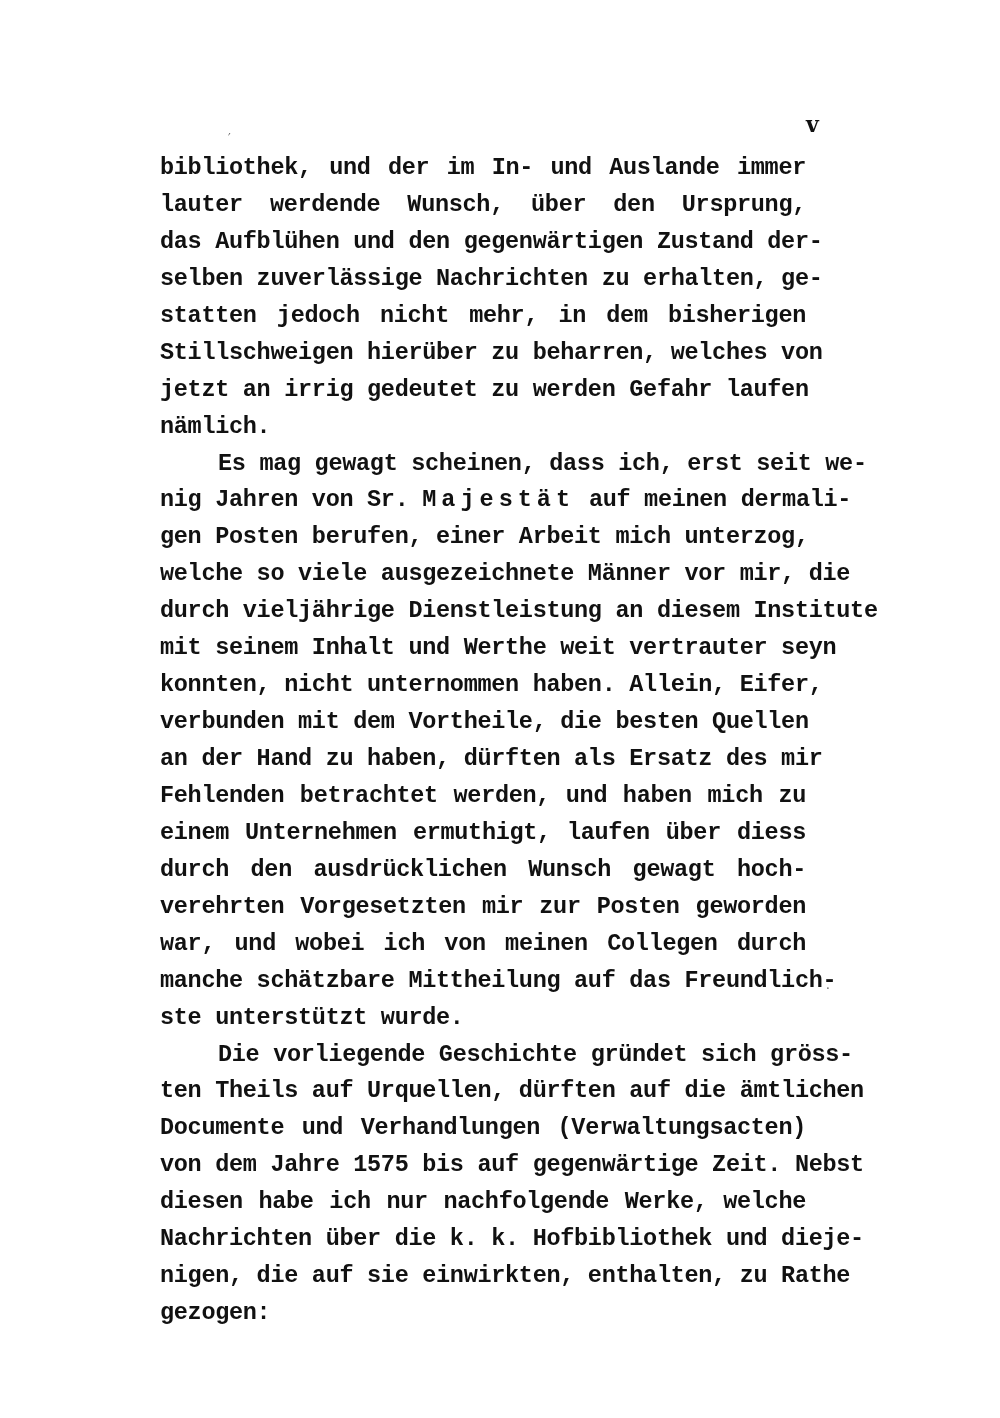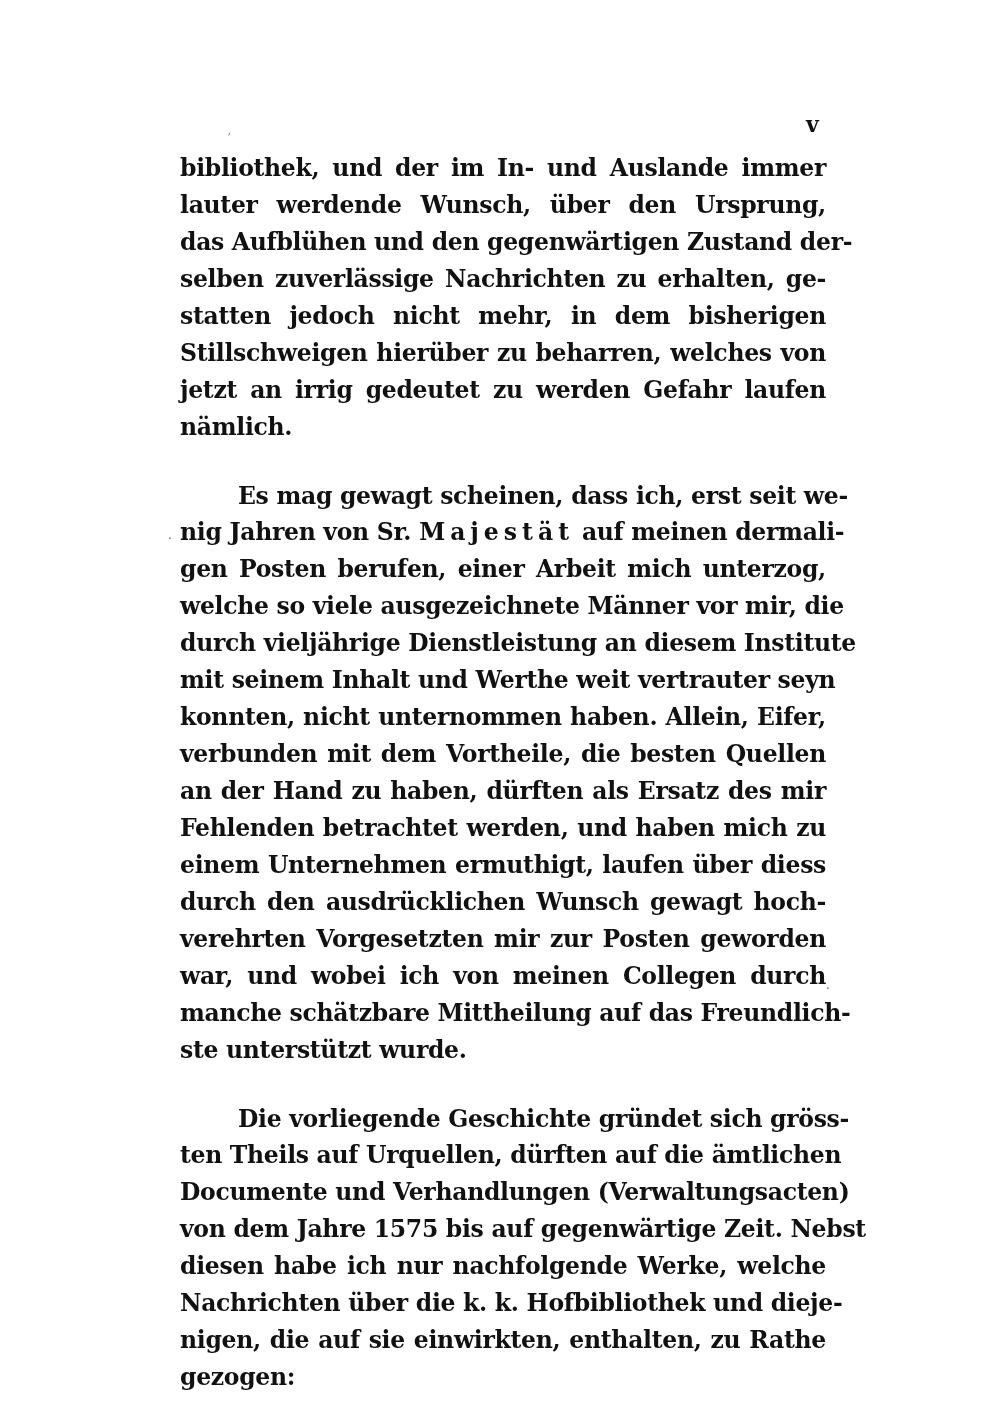--- a/index.html
+++ b/index.html
@@ -15,41 +15,41 @@
   .page-number {
     position: absolute;
     left: 806px;
     top: 112px;
     font-size: 22px;
     font-weight: bold;
     line-height: 24px;
   }
   .text-block {
     position: absolute;
-    left: 180px;
+    left: 160px;
     top: 150px;
     width: 646px;
+    font-family: Liberation Mono, monospace;
   }
   .line {
     display: block;
     height: 36.95px;
     line-height: 36.95px;
     font-size: 23.5px;
     font-weight: bold;
     white-space: nowrap;
     text-align: justify;
     text-align-last: justify;
     letter-spacing: -0.3px;
   }
   .line.last {
     text-align-last: left;
   }
   .line.indent {
     padding-left: 58px;
-    margin-top: 32px;
   }
   .spaced {
     letter-spacing: 5px;
   }
   .mark {
     position: absolute;
     color: #666;
     font-size: 12px;
   }
 </style>

